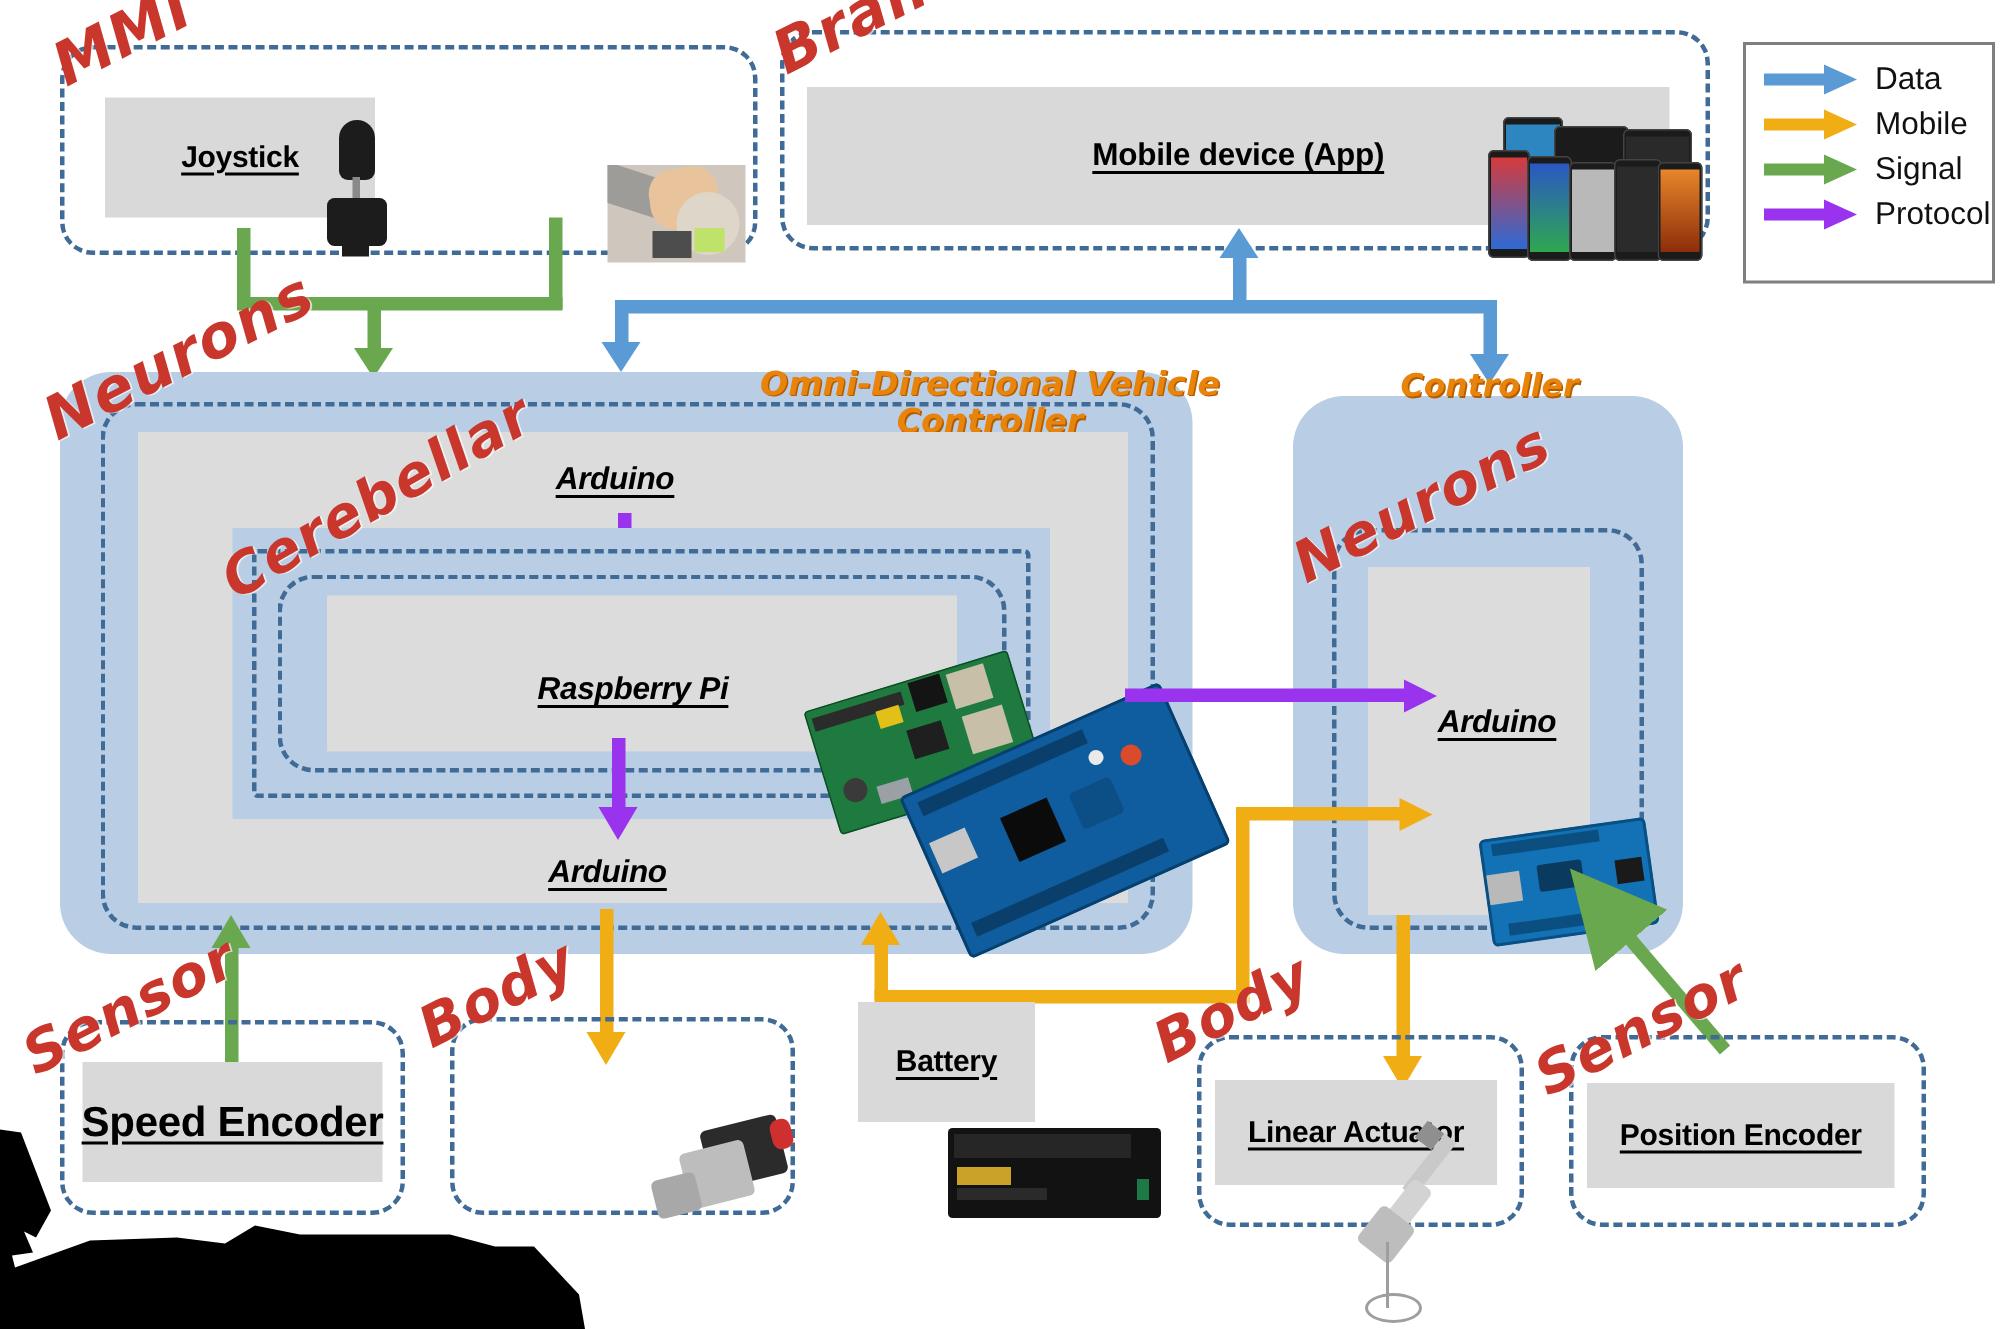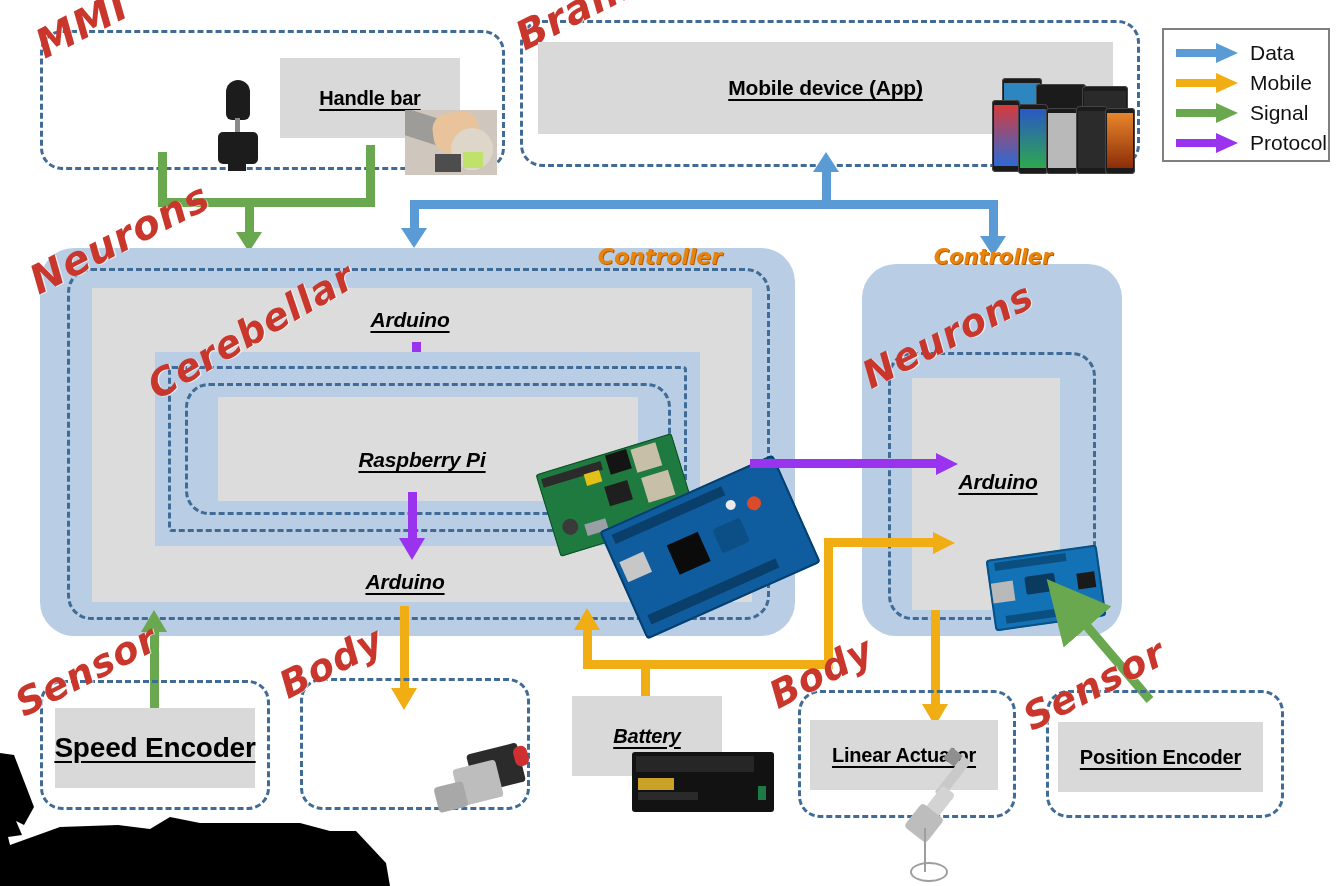--- a/index.html
+++ b/index.html
@@ -127,44 +127,44 @@
   .hand-img{position:absolute;background:#c9c2bb;}
 </style>
 </head>
 <body>
 
 <div id="stage">
 
   <div class="dashed-group" style="left:40px;top:30px;width:465px;height:140px;"></div>
   <div class="red-tag" style="left:28px;top:26px;font-size:40px;transform:rotate(-27deg);transform-origin:left top;">MMI</div>
 
+  <div class="grey-box" style="left:70px;top:65px;width:180px;height:80px;">
+    <span class="box-label" style="font-size:20px;">Joystick</span>
+  </div>
 
   <div class="photo" style="left:212px;top:80px;width:48px;height:96px;">
     <div class="joystick-body" style="left:14px;top:0;width:24px;height:40px;border-radius:12px 12px 6px 6px;"></div>
     <div class="joystick-body" style="left:23px;top:38px;width:5px;height:18px;background:#8a8a8a;"></div>
     <div class="joystick-body" style="left:6px;top:52px;width:40px;height:32px;border-radius:5px;"></div>
     <div class="joystick-body" style="left:16px;top:82px;width:18px;height:9px;"></div>
   </div>
 
-  <div class="grey-box" style="left:280px;top:58px;width:180px;height:80px;">
-    <span class="box-label" style="font-size:20px;">Handle bar</span>
-  </div>
 
   <div class="hand-img" style="left:405px;top:110px;width:92px;height:65px;overflow:hidden;background:#cfc7bd;">
     <div style="position:absolute;left:-6px;top:6px;width:58px;height:26px;background:#9e9c98;transform:rotate(18deg);"></div>
     <div style="position:absolute;left:28px;top:2px;width:46px;height:40px;background:#e8c39b;border-radius:16px;transform:rotate(-8deg);"></div>
     <div style="position:absolute;left:46px;top:18px;width:42px;height:42px;background:#ded6c8;border-radius:50%;"></div>
     <div style="position:absolute;left:30px;top:44px;width:26px;height:18px;background:#4d4d4d;"></div>
     <div style="position:absolute;left:58px;top:42px;width:20px;height:16px;background:#bfe36a;"></div>
   </div>
 
   <div class="dashed-group" style="left:520px;top:20px;width:620px;height:147px;"></div>
   <div class="red-tag" style="left:508px;top:18px;font-size:40px;transform:rotate(-27deg);transform-origin:left top;">Brain</div>
 
-  <div class="grey-box" style="left:538px;top:42px;width:575px;height:92px;">
+  <div class="grey-box" style="left:538px;top:58px;width:575px;height:92px;">
     <span class="box-label" style="font-size:21px;">Mobile device (App)</span>
   </div>
 
   <div class="phones" style="left:992px;top:78px;width:145px;height:96px;">
     <div class="phone" style="left:10px;top:0;width:40px;height:60px;">
         <div class="scr" style="background:#2e86c1;"></div>
       </div>
     <div class="phone" style="left:44px;top:6px;width:50px;height:46px;">
         <div class="scr" style="background:#1b1b1b;"></div>
       </div>
@@ -197,20 +197,21 @@
   <div class="seg" style="left:822px;top:172px;width:9px;height:36px;background:#5b9bd5;"></div>
   <div class="arrow-head" style="left:813px;top:152px;border-left:13px solid transparent;border-right:13px solid transparent;border-bottom:20px solid #5b9bd5;"></div>
   <div class="seg" style="left:410px;top:200px;width:588px;height:9px;background:#5b9bd5;"></div>
   <div class="seg" style="left:410px;top:200px;width:9px;height:32px;background:#5b9bd5;"></div>
   <div class="arrow-head" style="left:401px;top:228px;border-left:13px solid transparent;border-right:13px solid transparent;border-top:20px solid #5b9bd5;"></div>
   <div class="seg" style="left:989px;top:200px;width:9px;height:40px;background:#5b9bd5;"></div>
   <div class="arrow-head" style="left:980px;top:236px;border-left:13px solid transparent;border-right:13px solid transparent;border-top:20px solid #5b9bd5;"></div>
 
   <div class="blue-panel" style="left:40px;top:248px;width:755px;height:388px;"></div>
   <div class="orange-title" style="left:470px;top:245px;width:380px;font-size:22px;">
+    <div>Omni-Directional Vehicle</div>
     <div>Controller</div>
   </div>
 
   <div class="dashed-inner rounded" style="left:67px;top:268px;width:703px;height:352px;"></div>
   <div class="red-tag" style="left:22px;top:262px;font-size:40px;transform:rotate(-27deg);transform-origin:left top;">Neurons</div>
 
   <div class="grey-panel" style="left:92px;top:288px;width:660px;height:314px;"></div>
 
   <div class="grey-box" style="left:300px;top:300px;width:220px;height:40px;background:transparent;">
     <span class="box-label ital" style="font-size:21px;">Arduino</span>
@@ -320,21 +321,21 @@
   <div class="dashed-group" style="left:300px;top:678px;width:230px;height:132px;"></div>
   <div class="red-tag" style="left:272px;top:668px;font-size:38px;transform:rotate(-27deg);transform-origin:left top;">Body</div>
 
   <div class="motor" style="left:432px;top:742px;width:116px;height:72px;">
     <div style="position:absolute;left:38px;top:6px;width:52px;height:40px;background:#2b2b2b;border-radius:4px;transform:rotate(-14deg);"></div>
     <div style="position:absolute;left:82px;top:4px;width:14px;height:20px;background:#cf2f2f;border-radius:6px;transform:rotate(-14deg);"></div>
     <div style="position:absolute;left:24px;top:22px;width:44px;height:38px;background:#bdbdbd;border-radius:4px;transform:rotate(-14deg);"></div>
     <div style="position:absolute;left:4px;top:42px;width:30px;height:26px;background:#a8a8a8;border-radius:4px;transform:rotate(-14deg);"></div>
   </div>
 
-  <div class="grey-box" style="left:572px;top:696px;width:150px;height:80px;font-style:italic;">
+  <div class="grey-box" style="left:572px;top:668px;width:118px;height:80px;">
     <span class="box-label" style="font-size:20px;">Battery</span>
   </div>
   <div class="battery-img" style="left:632px;top:752px;width:142px;height:60px;">
     <div style="position:absolute;left:4px;top:4px;right:20px;height:16px;background:#262626;"></div>
     <div style="position:absolute;left:6px;top:26px;width:36px;height:12px;background:#c9a227;"></div>
     <div style="position:absolute;left:6px;top:40px;width:60px;height:8px;background:#2a2a2a;"></div>
     <div style="position:absolute;right:8px;top:34px;width:8px;height:14px;background:#1d7a46;"></div>
   </div>
 
   <div class="dashed-group" style="left:798px;top:690px;width:218px;height:128px;"></div>
@@ -356,21 +357,21 @@
   <div class="red-tag" style="left:1016px;top:700px;font-size:38px;transform:rotate(-27deg);transform-origin:left top;">Sensor</div>
   <div class="grey-box" style="left:1058px;top:722px;width:205px;height:70px;">
     <span class="box-label" style="font-size:20px;">Position Encoder</span>
   </div>
 
   <svg style="position:absolute;left:0;top:745px;width:400px;height:141px;">
     <path d="M0,8 L14,10 L34,62 L24,80 L16,76 L22,90 L8,92 L10,100 L60,82 L118,80 L150,84
              L170,72 L200,78 L300,78 L330,86 L356,86 L386,118 L390,141 L0,141 Z" fill="#000000"></path>
   </svg>
 
-  <div id="legend" style="left:1162px;top:28px;width:168px;height:134px;">
+  <div id="legend" style="left:1162px;top:28px;width:168px;height:161px;">
     <div class="legend-row">
       <span class="legend-arrow">
         <span class="shaft" style="background:#5b9bd5;"></span>
         <span class="head" style="border-left:22px solid #5b9bd5;"></span>
       </span>
       <span class="legend-label">Data</span>
     </div>
     <div class="legend-row">
       <span class="legend-arrow">
         <span class="shaft" style="background:#f0ad14;"></span>

